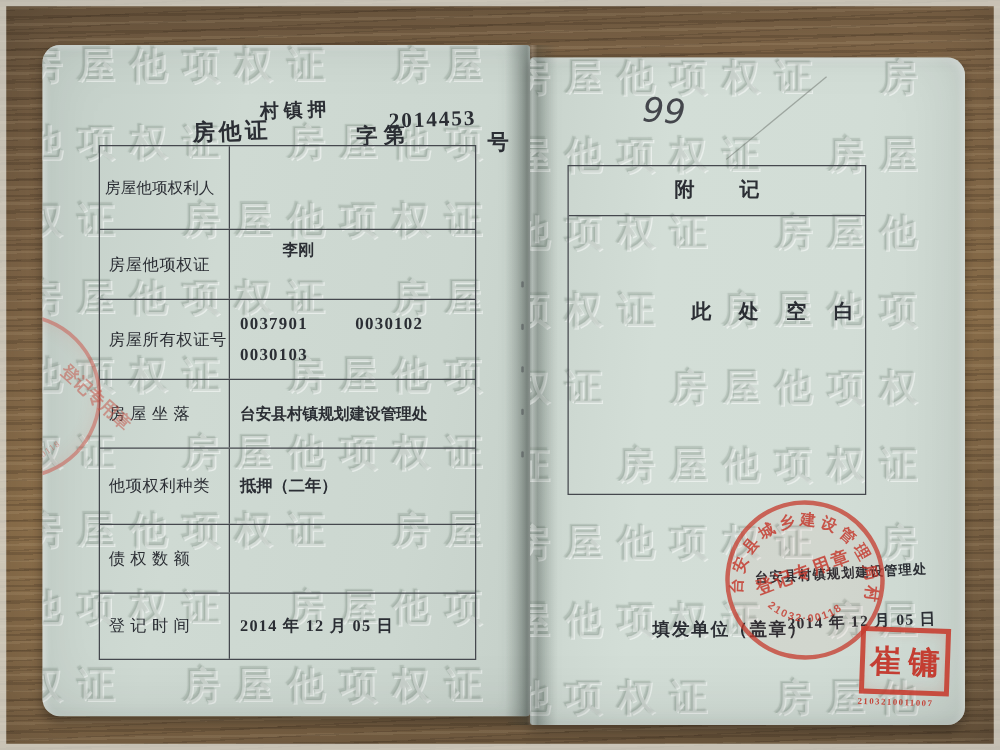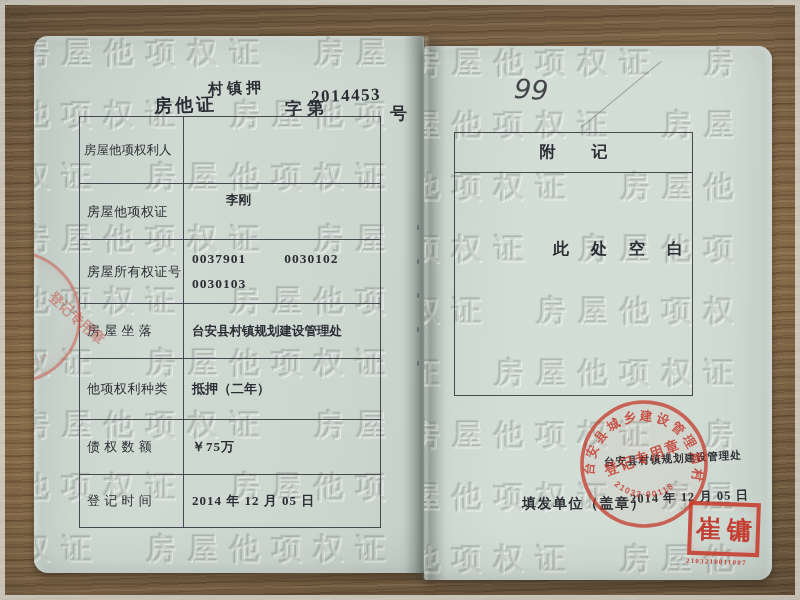--- a/index.html
+++ b/index.html
@@ -143,21 +143,20 @@
       <div class="trow r4" style="height:55px">
         <div class="tlabel">房 屋 坐 落</div>
         <div class="tvalue">台安县村镇规划建设管理处</div>
       </div>
       <div class="trow r5" style="height:61px">
         <div class="tlabel">他项权利种类</div>
         <div class="tvalue">抵押（二年）</div>
       </div>
       <div class="trow r6" style="height:55px">
         <div class="tlabel">债 权 数 额</div>
-        <div class="tvalue">￥75万</div>
       </div>
       <div class="trow r7" style="flex:1">
         <div class="tlabel">登 记 时 间</div>
         <div class="tvalue">2014 年 12 月 05 日</div>
       </div>
     </div>
 
     <div class="left-seal">
       <div class="ls-txt">登记专用章</div>
       <div class="ls-num">21032·00118</div>

